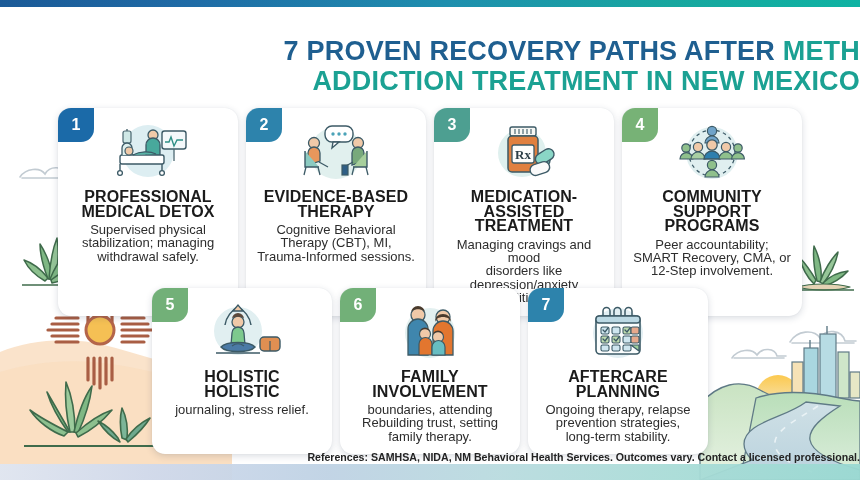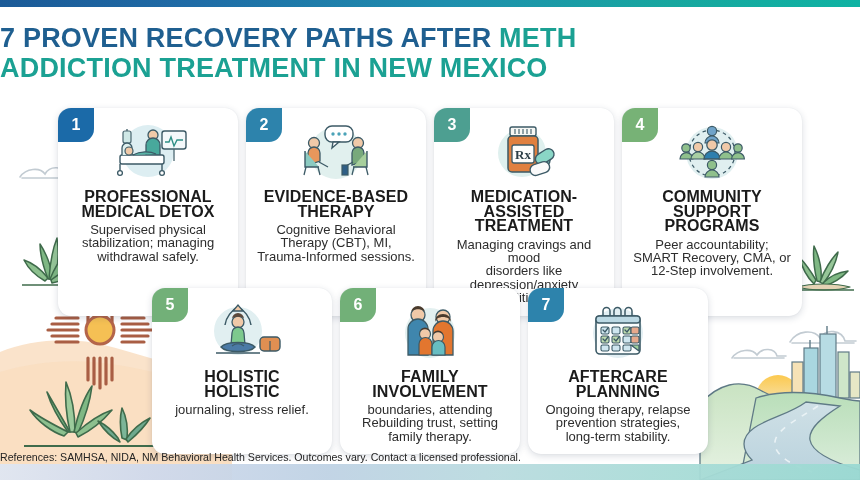--- a/index.html
+++ b/index.html
@@ -22,21 +22,21 @@
   }
   #top-bar { top: 0; height: 7px;
     background: linear-gradient(90deg,#1b5a97 0%,#1f6ba6 22%,#1e8fae 52%,#17a79f 78%,#0fb3a3 100%); }
   #bottom-bar { bottom: 0; height: 16px;
     background: linear-gradient(90deg,#dfe6f2 0%,#cfd9ec 18%,#bfd2e4 38%,#b9dbdf 58%,#a9dcd7 78%,#9ad9d2 100%);
     opacity:.95; }
 
   
   #content { position: relative; z-index: 3; width: 860px; height: 480px; }
 
-  #title-block { text-align: left; padding-top: 23px; }
+  #title-block { text-align: right; padding-top: 36px; }
   .title-line {
     font-weight: 800;
     font-size: 27px;
     letter-spacing: .2px;
     line-height: 30px;
     white-space: nowrap;
   }
   .t-blue  { color: #1f5f90; }
   .t-teal  { color: #1ba193; }
 
@@ -84,24 +84,24 @@
   .card-desc {
     color: #2d2d2d;
     font-size: 13px;
     line-height: 13.4px;
   }
 
   #footer {
     position: absolute;
     left: 0; width: 860px;
     bottom: 17px;
-    text-align: left;
+    text-align: right;
     color: #232323;
     font-size: 10.6px;
-    font-weight: 400;
+    font-weight: 700;
   }
 </style>
 </head>
 <body>
 
 <div id="bg-layer">
   <svg viewBox="0 0 860 480" xmlns="http://www.w3.org/2000/svg">
     <defs>
       <linearGradient id="hillA" x1="0" y1="0" x2="0" y2="1">
         <stop offset="0%" stop-color="#c9e3c2"></stop>

